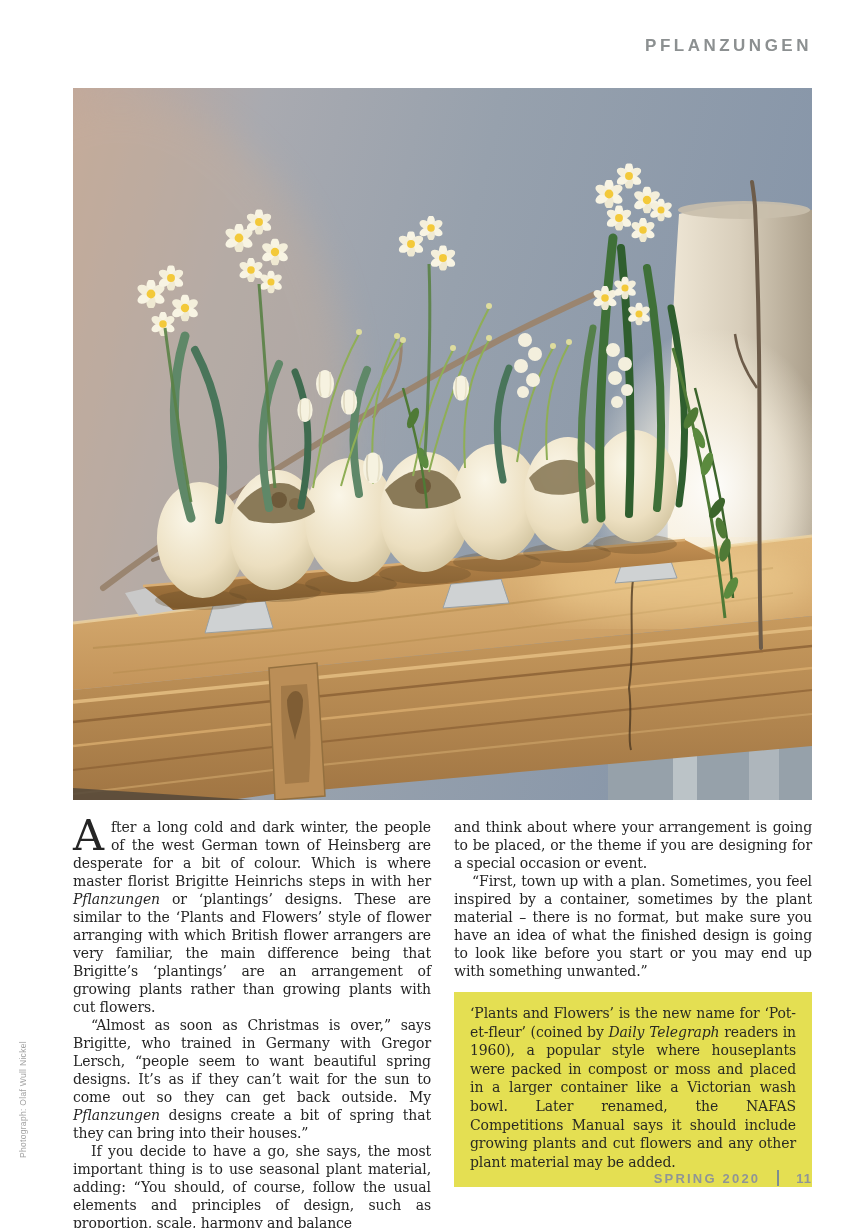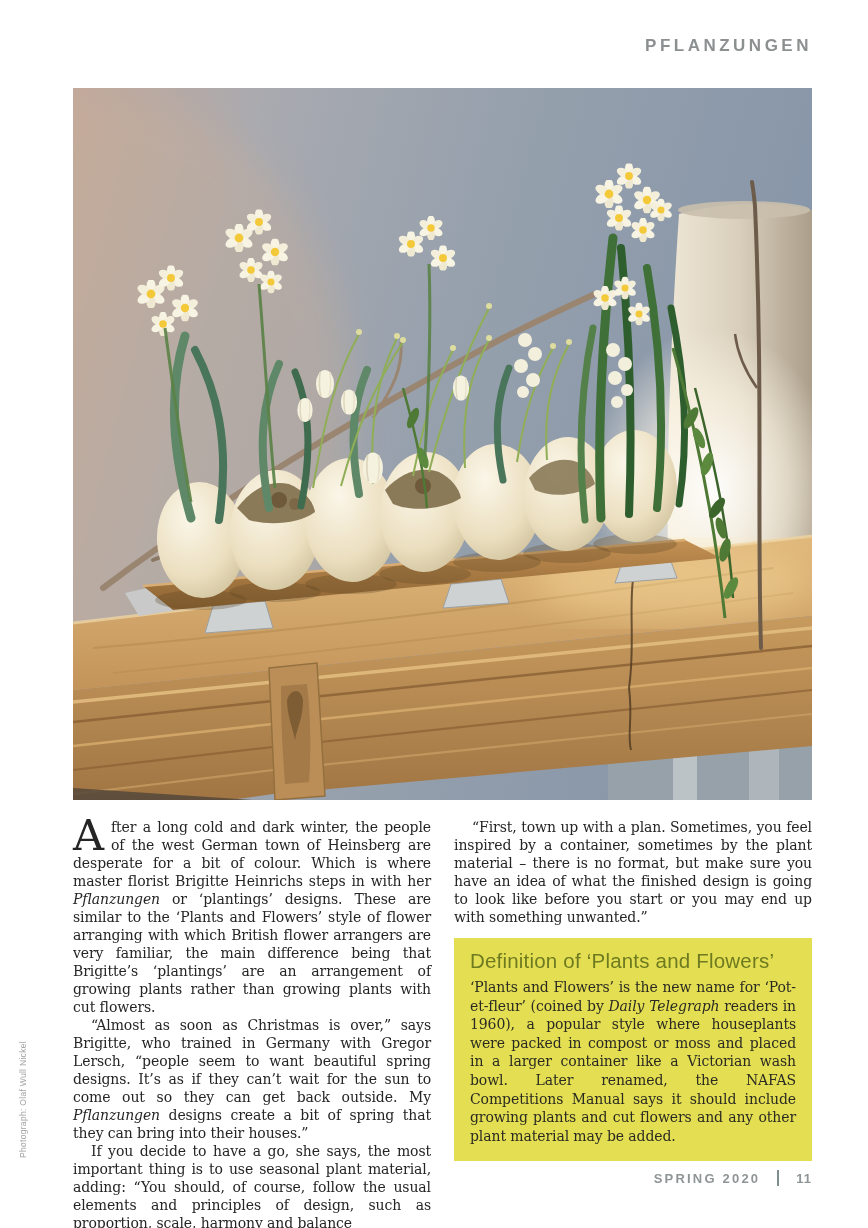--- a/index.html
+++ b/index.html
@@ -278,23 +278,23 @@
 
   <div class="credit">Photograph: Olaf Wull Nickel</div>
 
   <div class="columns">
     <div class="col">
       <p><span class="dropcap">A</span><span><span>fter a long cold and dark winter, the people of the west German town of Heinsberg are desperate for a bit of colour. Which is where master florist Brigitte Heinrichs steps in with her </span><em>Pflanzungen</em><span> or ‘plantings’ designs. These are similar to the ‘Plants and Flowers’ style of flower arranging with which British flower arrangers are very familiar, the main difference being that Brigitte’s ‘plantings’ are an arrangement of growing plants rather than growing plants with cut flowers.</span></span></p>
       <p class="indent"><span><span>“Almost as soon as Christmas is over,” says Brigitte, who trained in Germany with Gregor Lersch, “people seem to want beautiful spring designs. It’s as if they can’t wait for the sun to come out so they can get back outside. My </span><em>Pflanzungen</em><span> designs create a bit of spring that they can bring into their houses.”</span></span></p>
       <p class="indent"><span><span>If you decide to have a go, she says, the most important thing is to use seasonal plant material, adding: “You should, of course, follow the usual elements and principles of design, such as proportion, scale, harmony and balance</span></span></p>
     </div>
     <div class="col">
+      <p><span><span>and think about where your arrangement is going to be placed, or the theme if you are designing for a special occasion or event.</span></span></p>
       <p class="indent"><span><span>“First, town up with a plan. Sometimes, you feel inspired by a container, sometimes by the plant material – there is no format, but make sure you have an idea of what the finished design is going to look like before you start or you may end up with something unwanted.”</span></span></p>
       <div class="defbox">
-        <h2>Definition of ‘Plants and Flowers’</h2>
         <div class="boxbody"><span><span>‘Plants and Flowers’ is the new name for ‘Pot-et-fleur’ (coined by </span><em>Daily Telegraph</em><span> readers in 1960), a popular style where houseplants were packed in compost or moss and placed in a larger container like a Victorian wash bowl. Later renamed, the NAFAS Competitions Manual says it should include growing plants and cut flowers and any other plant material may be added.</span></span></div>
       </div>
     </div>
   </div>
 
   <div class="folio">
     <span>SPRING 2020</span>
     <span class="sep"></span>
     <span class="pagenum">11</span>
   </div>

